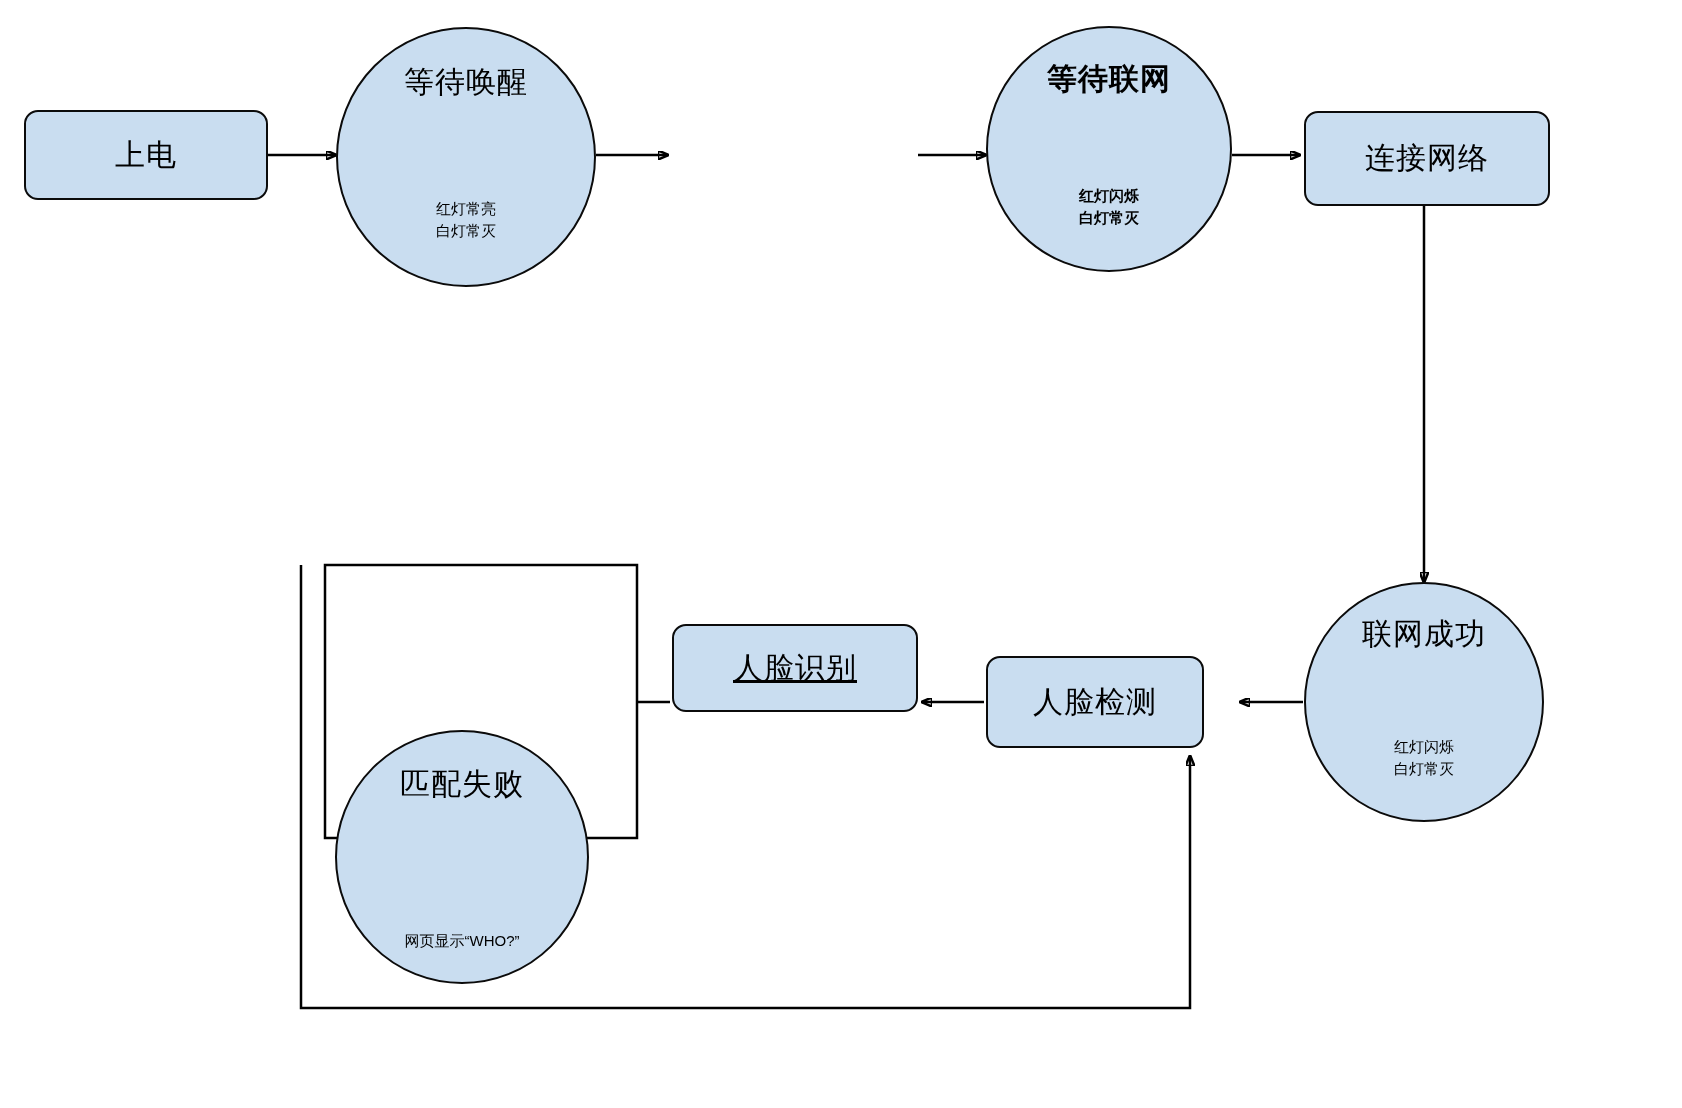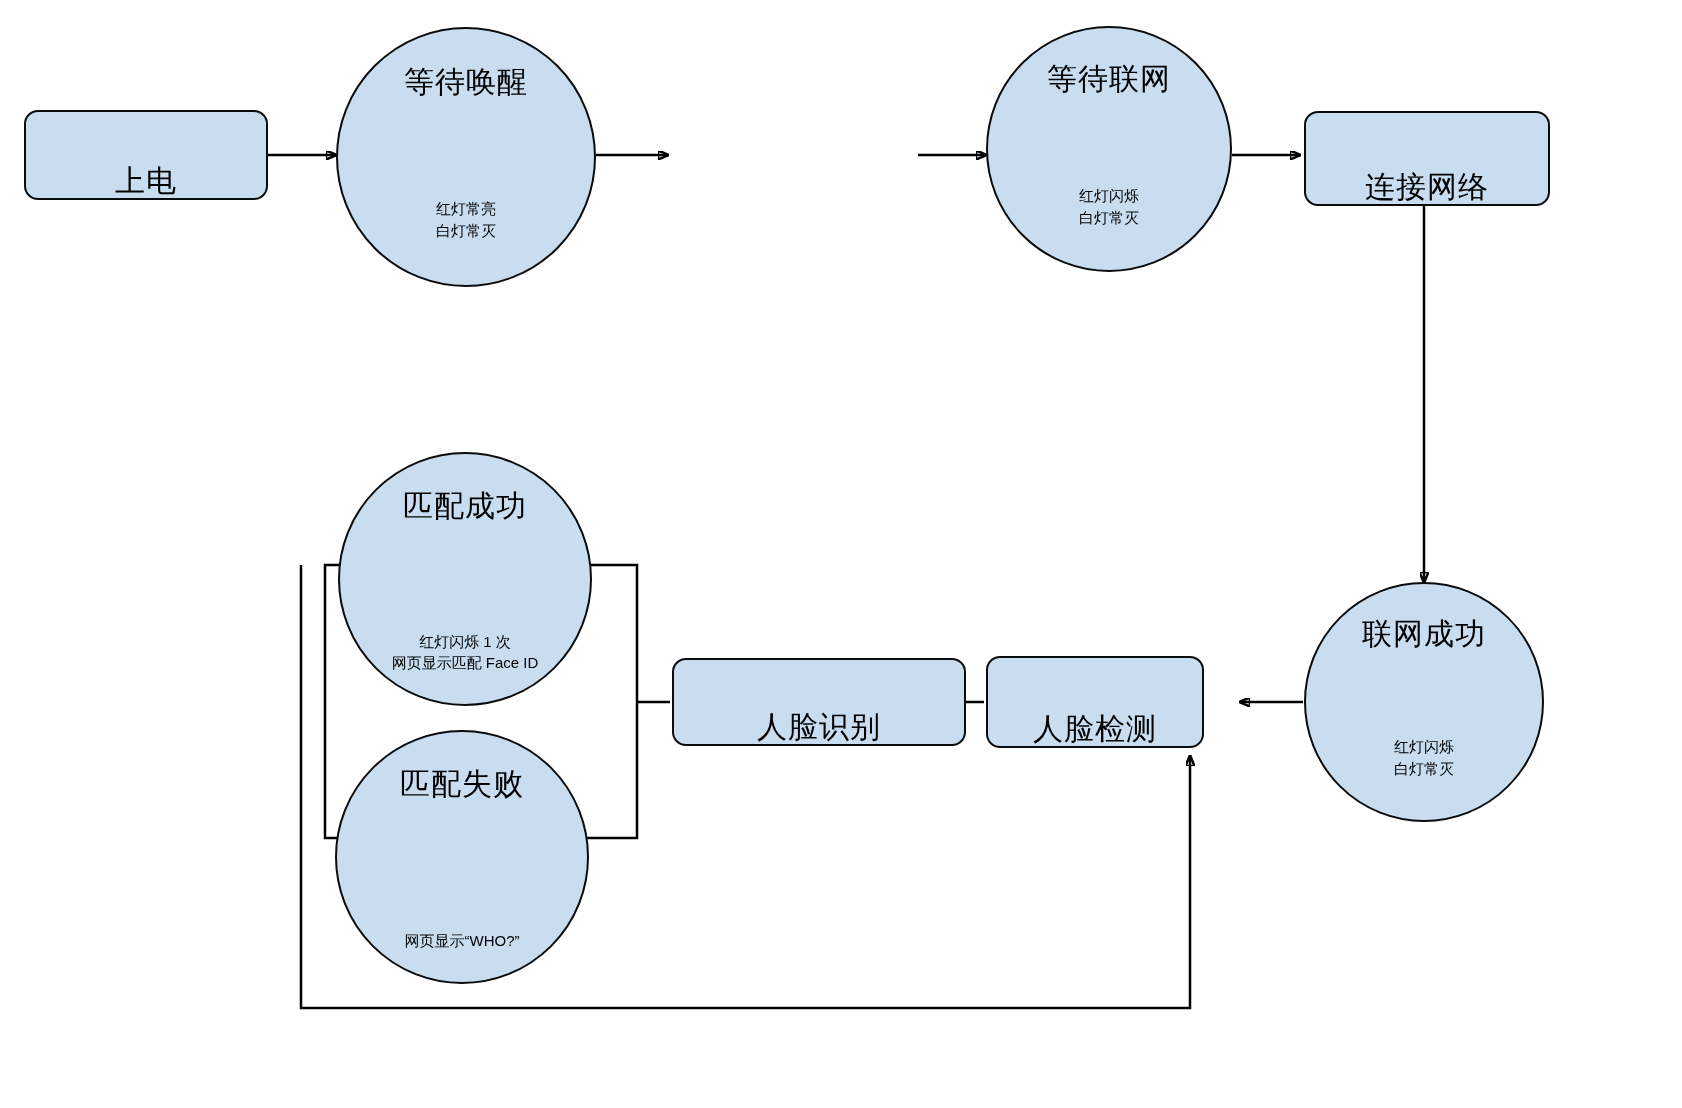--- a/index.html
+++ b/index.html
@@ -23,21 +23,21 @@
     box-sizing: border-box;
     background: #c9ddf0;
     border: 2px solid #0b0b0b;
     display: flex;
     flex-direction: column;
     align-items: center;
     color: #000000;
   }
   .node.box {
     border-radius: 14px;
-    justify-content: flex-end;
+    justify-content: center;
   }
   .node.circle {
     border-radius: 50%;
     justify-content: flex-start;
   }
   .node-title {
     font-size: 30px;
     line-height: 1.15;
     letter-spacing: 1px;
     white-space: nowrap;
@@ -112,21 +112,21 @@
 
   <div class="node circle" style="left:336px; top:27px; width:260px; height:260px;">
     <div class="node-title">等待唤醒</div>
     <div class="node-sub">
       <div>红灯常亮</div>
       <div>白灯常灭</div>
     </div>
   </div>
 
 
-  <div class="node circle" style="left:986px; top:26px; width:246px; height:246px;">
+  <div class="node circle" style="left:986px; top:26px; width:246px; height:246px;font-weight:bold;">
     <div class="node-title">等待联网</div>
     <div class="node-sub">
       <div>红灯闪烁</div>
       <div>白灯常灭</div>
     </div>
   </div>
 
   <div class="node box" style="left:1304px; top:111px; width:246px; height:95px;">
     <div class="node-title">连接网络</div>
   </div>
@@ -136,31 +136,24 @@
     <div class="node-sub">
       <div>红灯闪烁</div>
       <div>白灯常灭</div>
     </div>
   </div>
 
   <div class="node box" style="left:986px; top:656px; width:218px; height:92px;">
     <div class="node-title">人脸检测</div>
   </div>
 
-  <div class="node box" style="left:672px; top:658px; width:294px; height:88px;">
+  <div class="node box" style="left:672px; top:624px; width:246px; height:88px;text-decoration:underline;">
     <div class="node-title">人脸识别</div>
   </div>
 
-  <div class="node circle deep" style="left:338px; top:452px; width:254px; height:254px;">
-    <div class="node-title">匹配成功</div>
-    <div class="node-sub">
-      <div>红灯闪烁 1 次</div>
-      <div>网页显示匹配 Face ID</div>
-    </div>
-  </div>
 
   <div class="node circle deep" style="left:335px; top:730px; width:254px; height:254px;">
     <div class="node-title">匹配失败</div>
     <div class="node-sub">
       <div>网页显示“WHO?”</div>
     </div>
   </div>
 
 </div>
 

